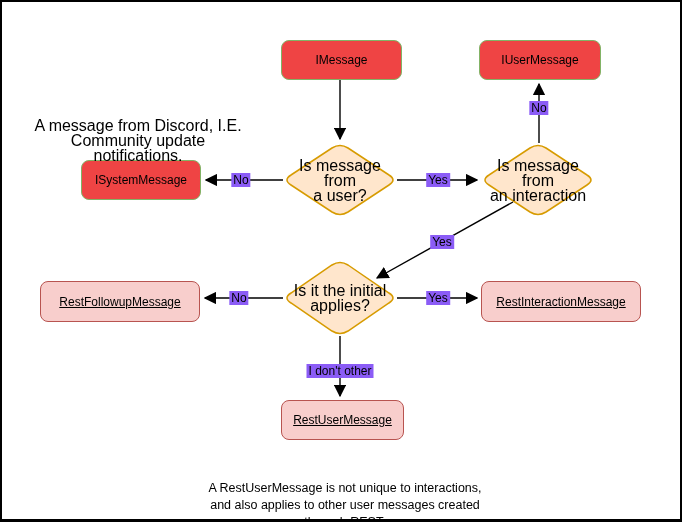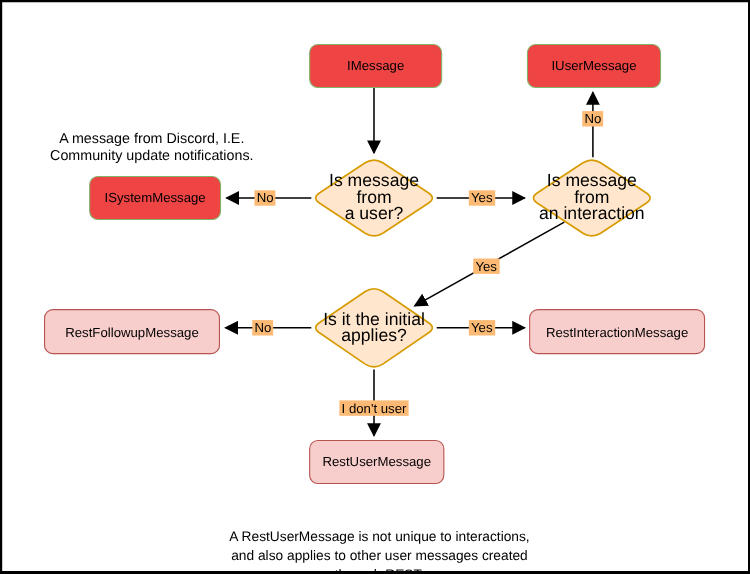--- a/index.html
+++ b/index.html
@@ -12,32 +12,32 @@
     position:absolute; inset:0; pointer-events:none;
     border:2px solid #000; border-bottom-width:3px;
   }
   svg.edges { position:absolute; left:0; top:0; }
   .node {
     position:absolute; box-sizing:border-box; border-radius:8px;
     display:flex; align-items:center; justify-content:center;
     font-size:12px; text-align:center;
   }
   .node.green { background:#ef4444; border:1.5px solid #82b366; }
-  .node.red   { background:#f8cecc; border:1.5px solid #b85450; }
+  .node.red   { background:#f8cecc; border:1.5px solid #b85450;text-decoration:underline; }
   .decision-label {
     position:absolute; transform:translate(-50%,-50%);
     text-align:center; font-size:16px; line-height:15px;
     white-space:pre-line; pointer-events:none;
   }
   .edge-label {
     position:absolute; transform:translate(-50%,-50%);
-    background:#fdba74; padding:0 2px; font-size:12px; white-space:nowrap;
+    background:#8b5cf6; padding:0 2px; font-size:12px; white-space:nowrap;
   }
   .annotation {
-    position:absolute; text-align:center; font-size:13px;
+    position:absolute; text-align:center; font-size:16px;
     line-height:15px; white-space:pre-line;
   }
   .annotation.bottom { font-size:12.5px; line-height:17px;margin-top:36px; }
 </style>
 </head>
 <body>
 
 <div class="canvas">
 
   <svg class="edges" width="682" height="522" viewBox="0 0 682 522">
@@ -79,21 +79,21 @@
 an interaction</div>
   <div class="decision-label" style="left:340px; top:298px; width:110px;">Is it the initial
 applies?</div>
 
   <div class="edge-label" style="left:241px; top:180px;">No</div>
   <div class="edge-label" style="left:438px; top:180px;">Yes</div>
   <div class="edge-label" style="left:539px; top:108px;">No</div>
   <div class="edge-label" style="left:442px; top:242px;">Yes</div>
   <div class="edge-label" style="left:239px; top:298px;">No</div>
   <div class="edge-label" style="left:438px; top:298px;">Yes</div>
-  <div class="edge-label" style="left:340px; top:371px;">I don't user</div>
+  <div class="edge-label" style="left:340px; top:371px;">I don't other</div>
 
   <div class="annotation" style="left:28px; top:118px; width:220px;">A message from Discord, I.E.
 Community update notifications.</div>
   <div class="annotation bottom" style="left:175px; top:444px; width:340px;">A RestUserMessage is not unique to interactions,
 and also applies to other user messages created
 through REST.</div>
 
   <div class="frame"></div>
 </div>
 

